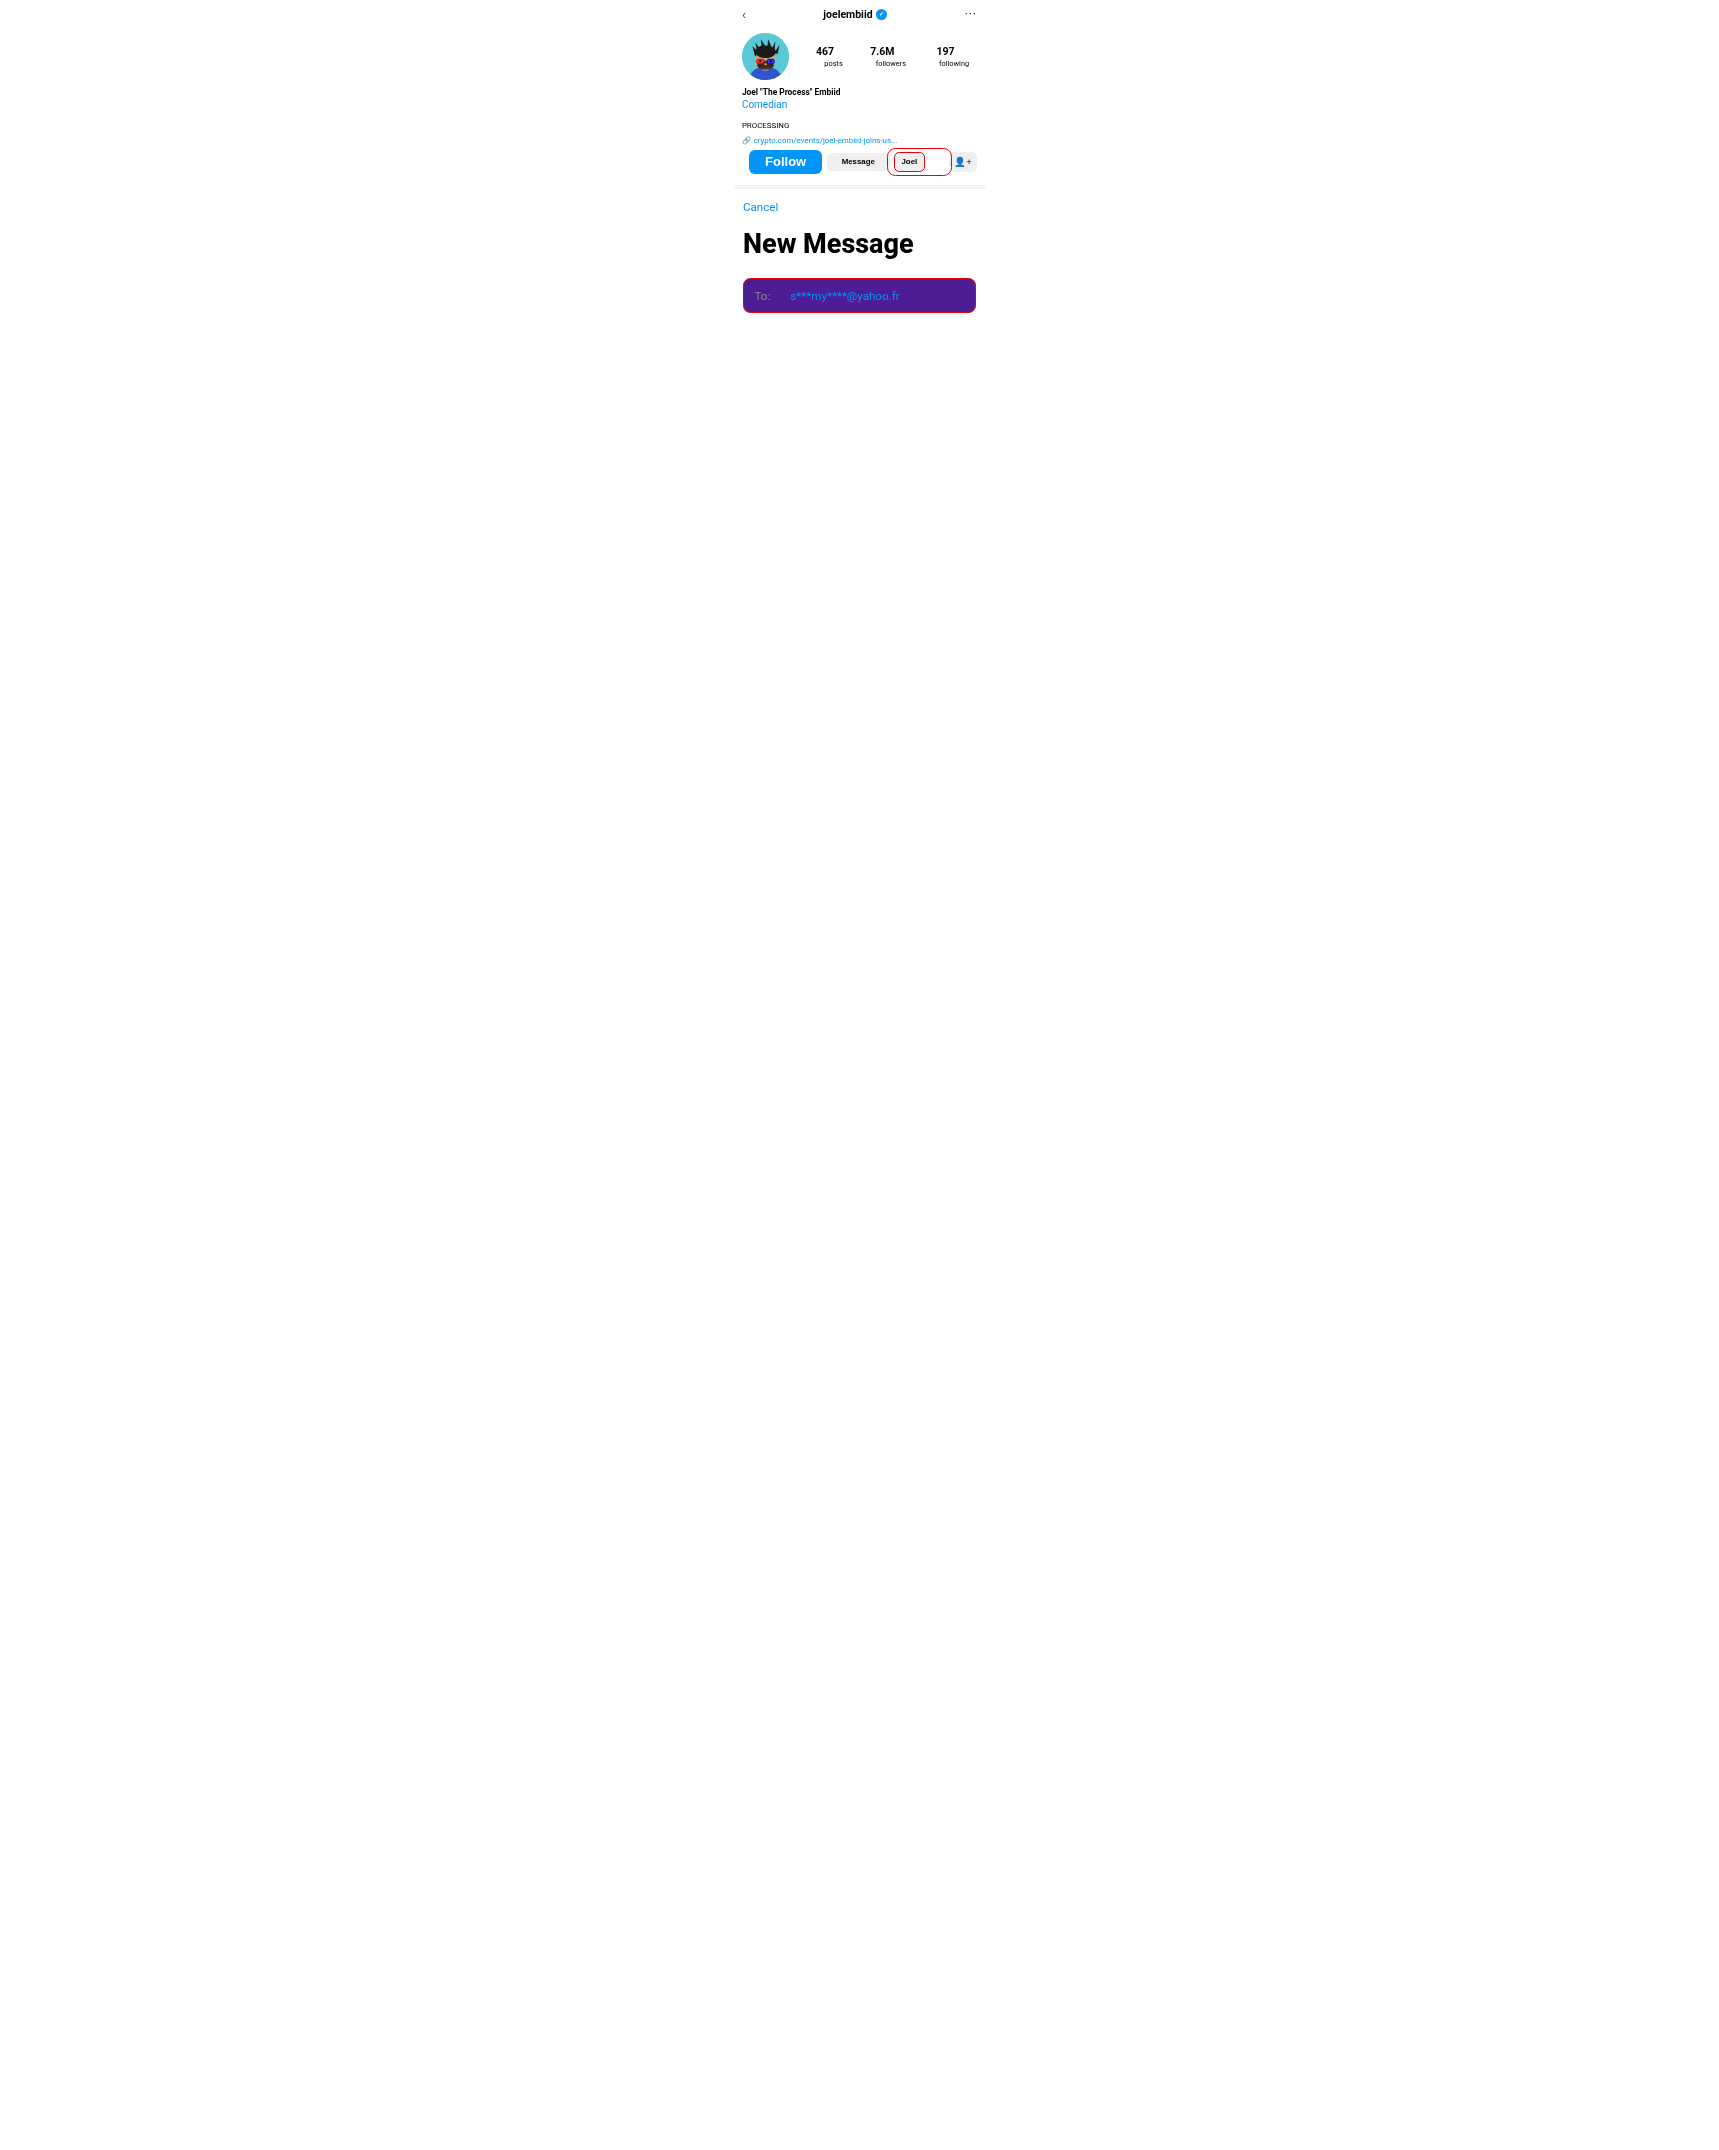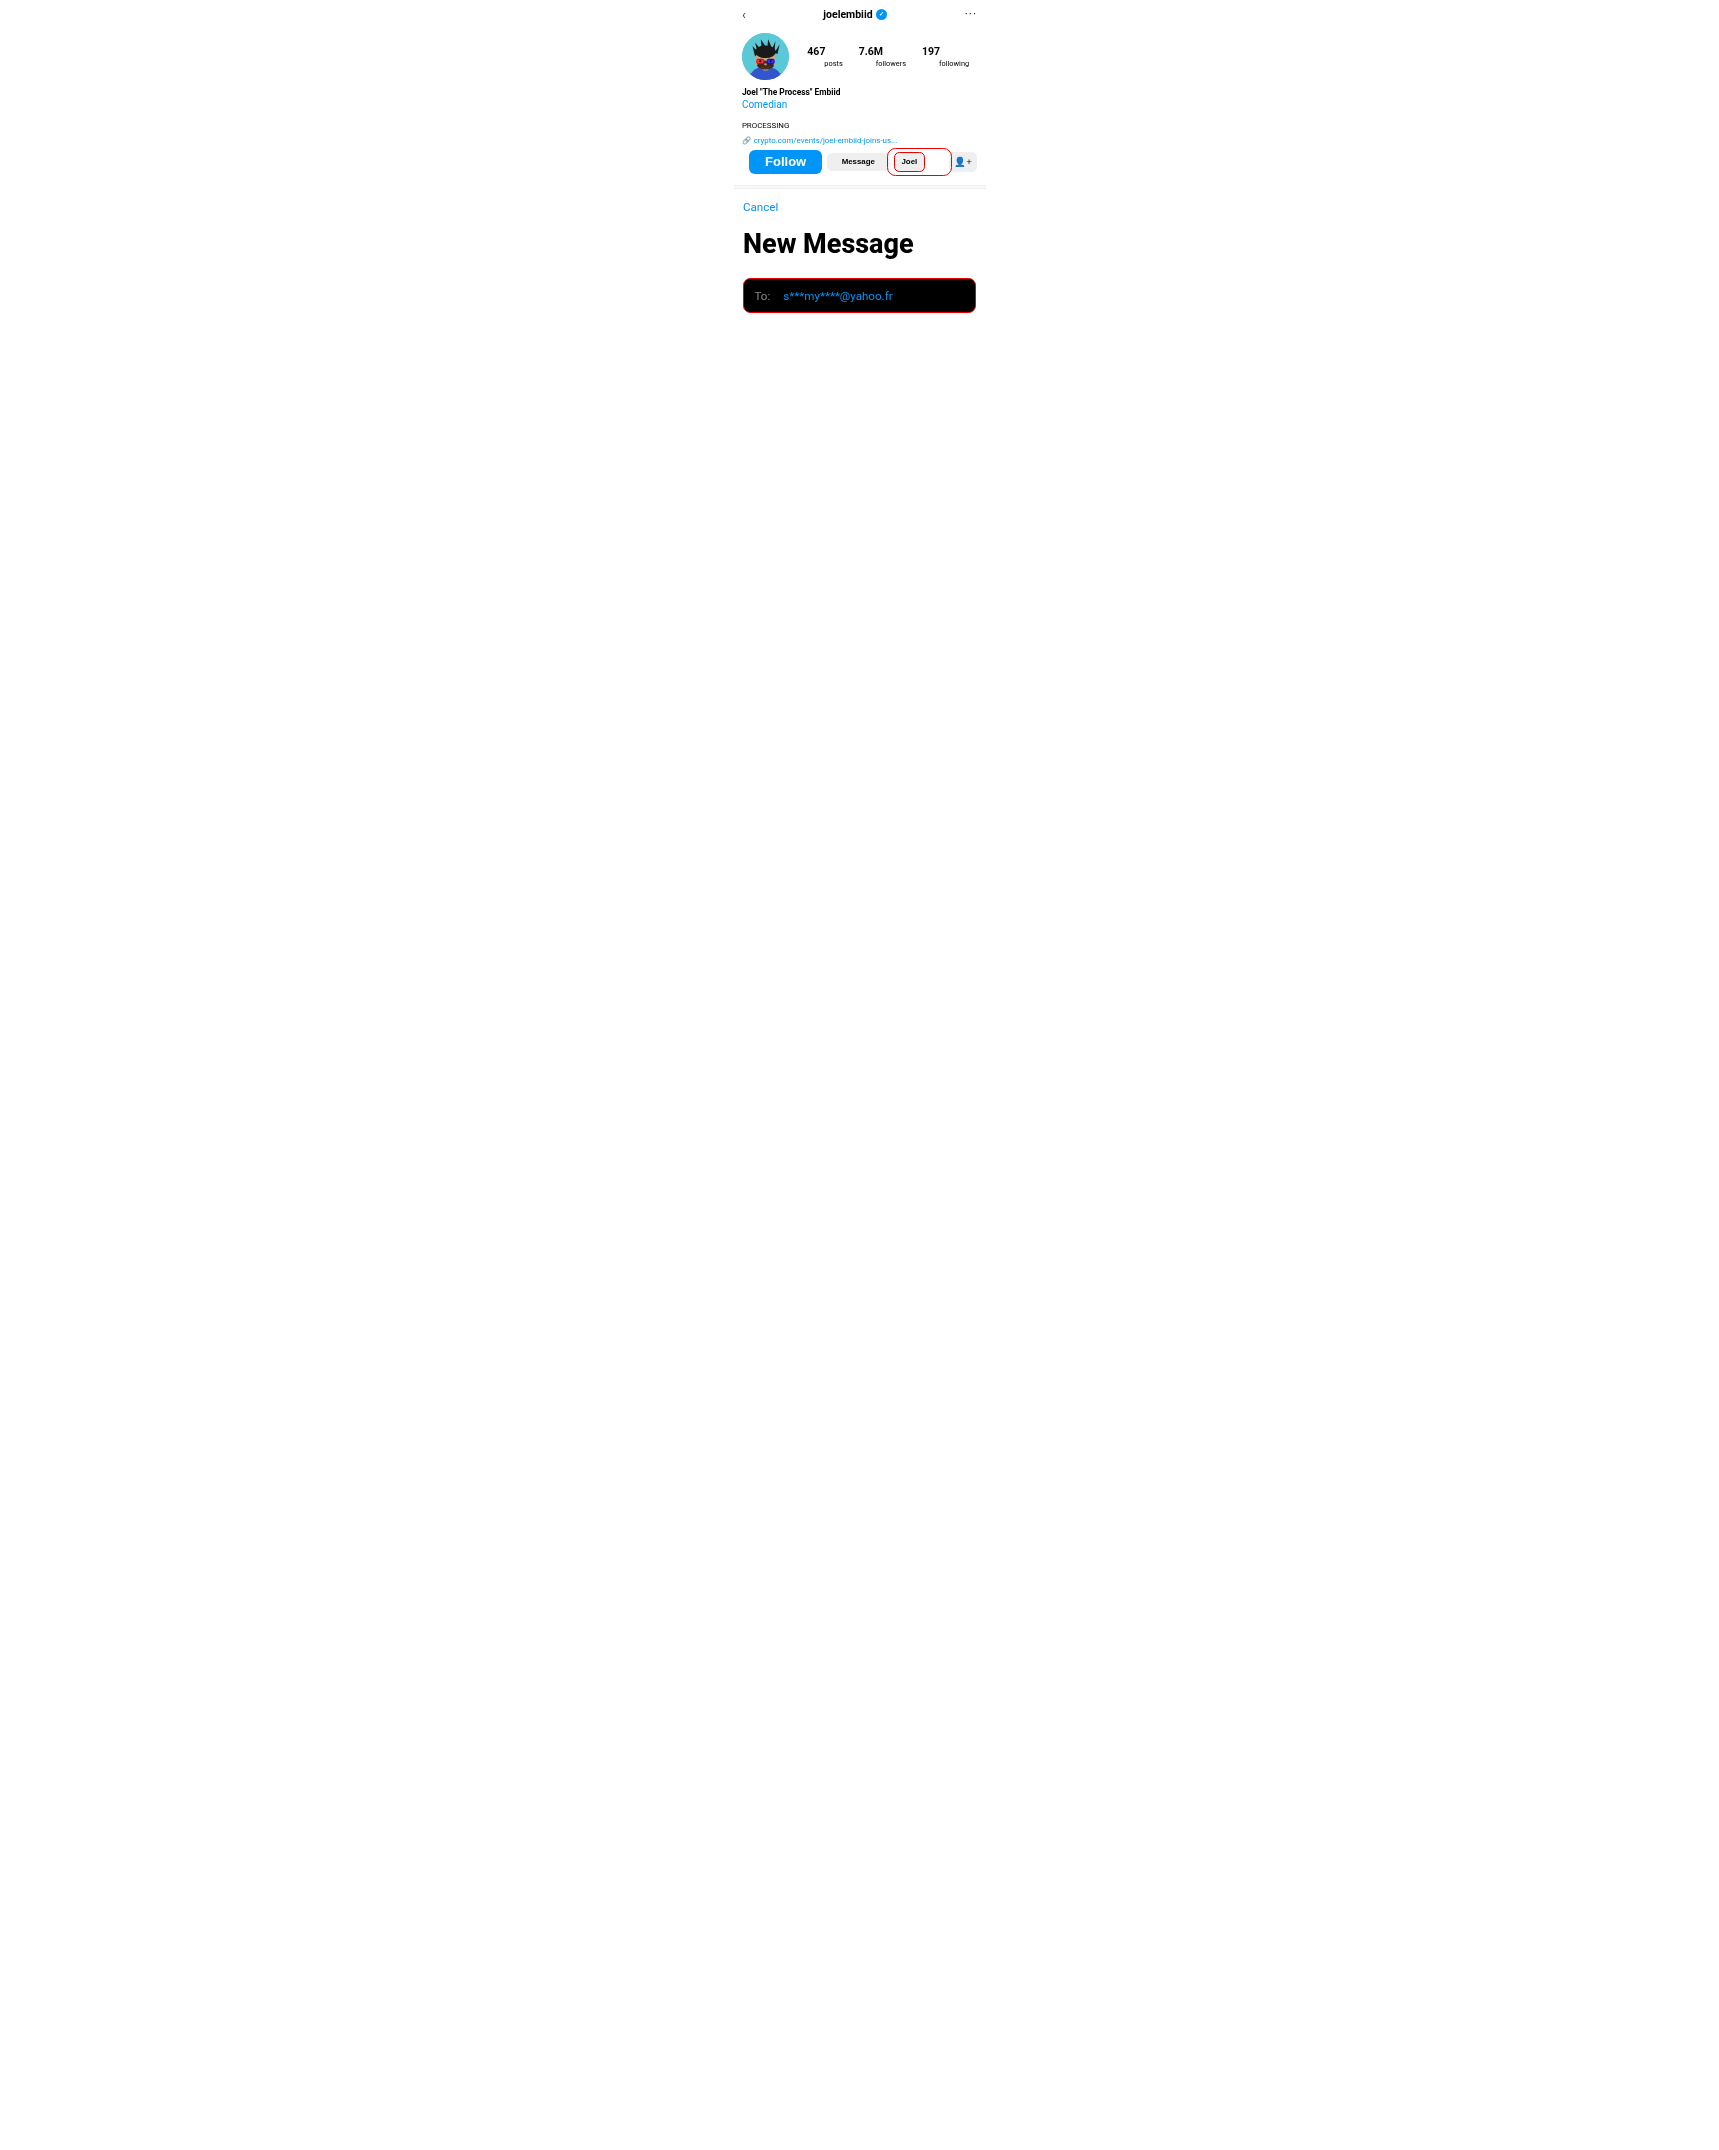--- a/index.html
+++ b/index.html
@@ -102,20 +102,21 @@
     .stats-container {
       display: flex;
       flex: 1;
       justify-content: space-around;
       align-items: center;
     }
 
     .stat-item {
       display: flex;
       flex-direction: column;
+      align-items: center;
       gap: 1.1px;
     }
 
     .stat-number {
       font-size: 10.5px;
       font-weight: 700;
       color: #000;
     }
 
     .stat-label {
@@ -268,22 +269,22 @@
       margin-bottom: 19px;
       line-height: 1.1;
     }
 
     .to-field-container {
       border: 1.3px solid #e00;
       border-radius: 7.4px;
       padding: 9.5px 10.5px;
       display: flex;
       align-items: center;
-      gap: 13px;
-      background: #000000;
+      gap: 20px;
+      background: #4c1d95;
     }
 
     .to-label {
       font-size: 11.6px;
       color: #888;
       font-weight: 400;
       white-space: nowrap;
     }
 
     .to-email {

